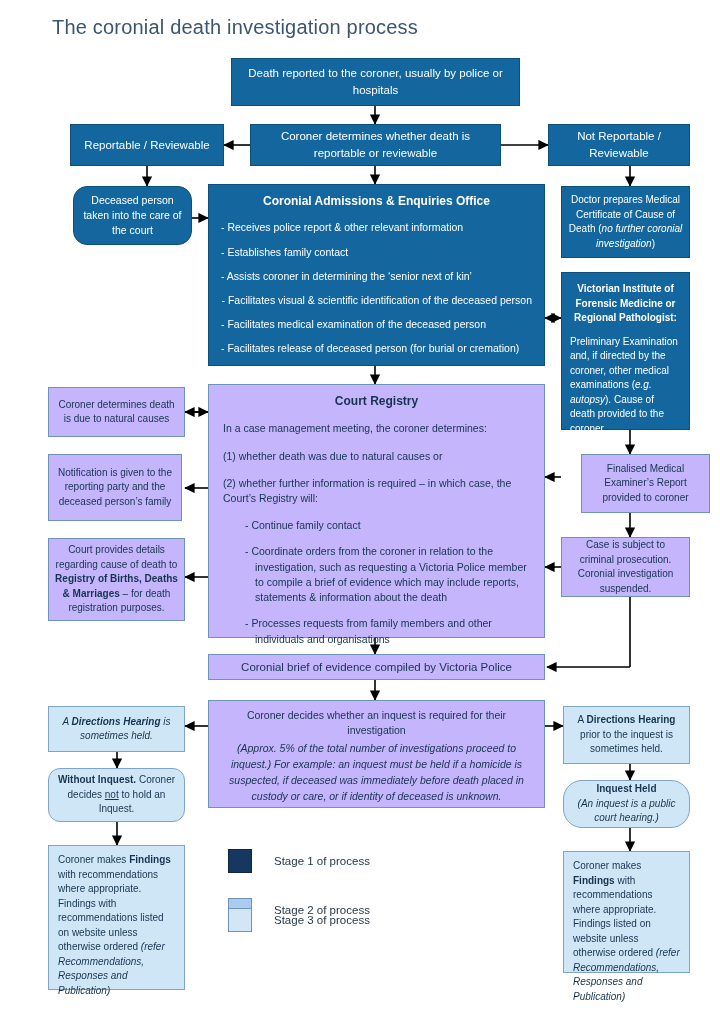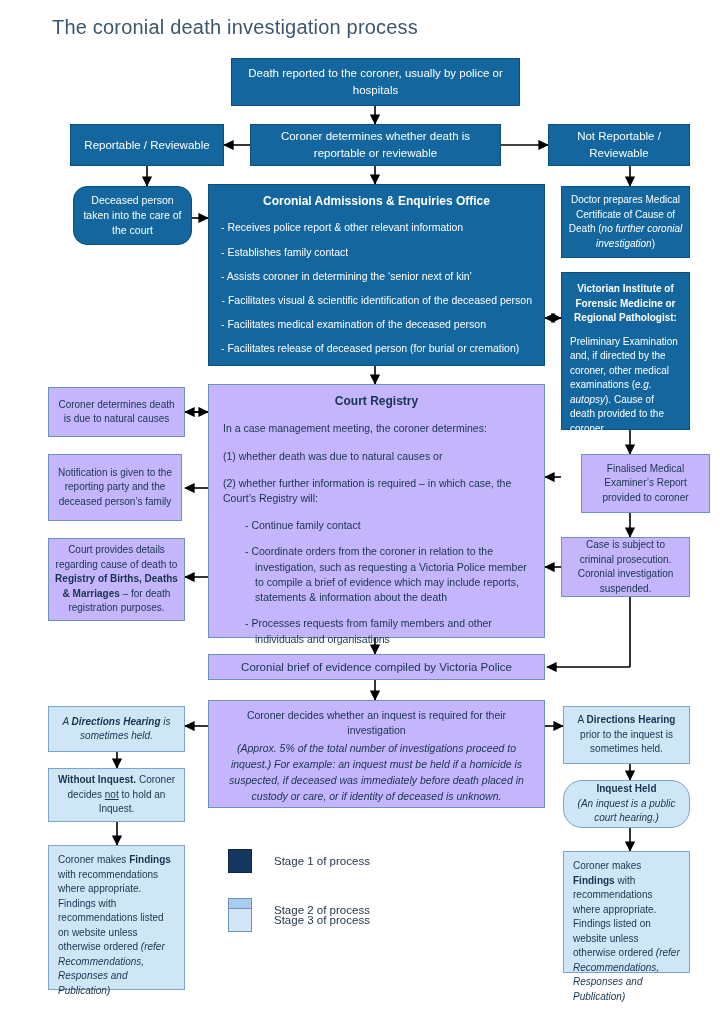--- a/index.html
+++ b/index.html
@@ -190,21 +190,21 @@
     <div style="margin-bottom:3px;">Coroner decides whether an inquest is required for their investigation</div>
     <div class="it" style="line-height:1.5;">(Approx. 5% of the total number of investigations proceed to inquest.) For example: an inquest must be held if a homicide is suspected, if deceased was immediately before death placed in custody or care, or if identity of deceased is unknown.</div>
   </div>
 
   <div class="box s3" style="left:48px;top:706px;width:137px;height:46px;font-size:10px;font-style:italic;">
     <div>
       <span>A </span><span class="hdr">Directions Hearing</span><span> is sometimes held.</span>
     </div>
   </div>
 
-  <div class="box s3" style="left:48px;top:768px;width:137px;height:54px;font-size:10px;">
+  <div class="box s3" style="left:48px;top:768px;width:137px;height:54px;font-size:10px;border-radius:12px;">
     <div>
       <span class="hdr">Without Inquest.</span><span> Coroner decides </span><span class="ul">not</span><span> to hold an Inquest.</span>
     </div>
   </div>
 
   <div class="box s3" style="left:563px;top:706px;width:127px;height:58px;font-size:10px;">
     <div>
       <span>A </span><span class="hdr">Directions Hearing</span><span> prior to the inquest is sometimes held.</span>
     </div>
   </div>

